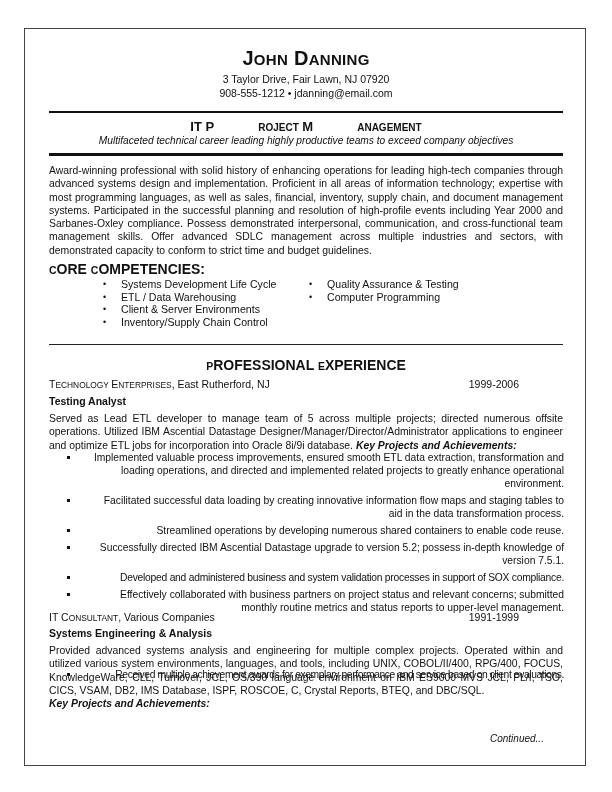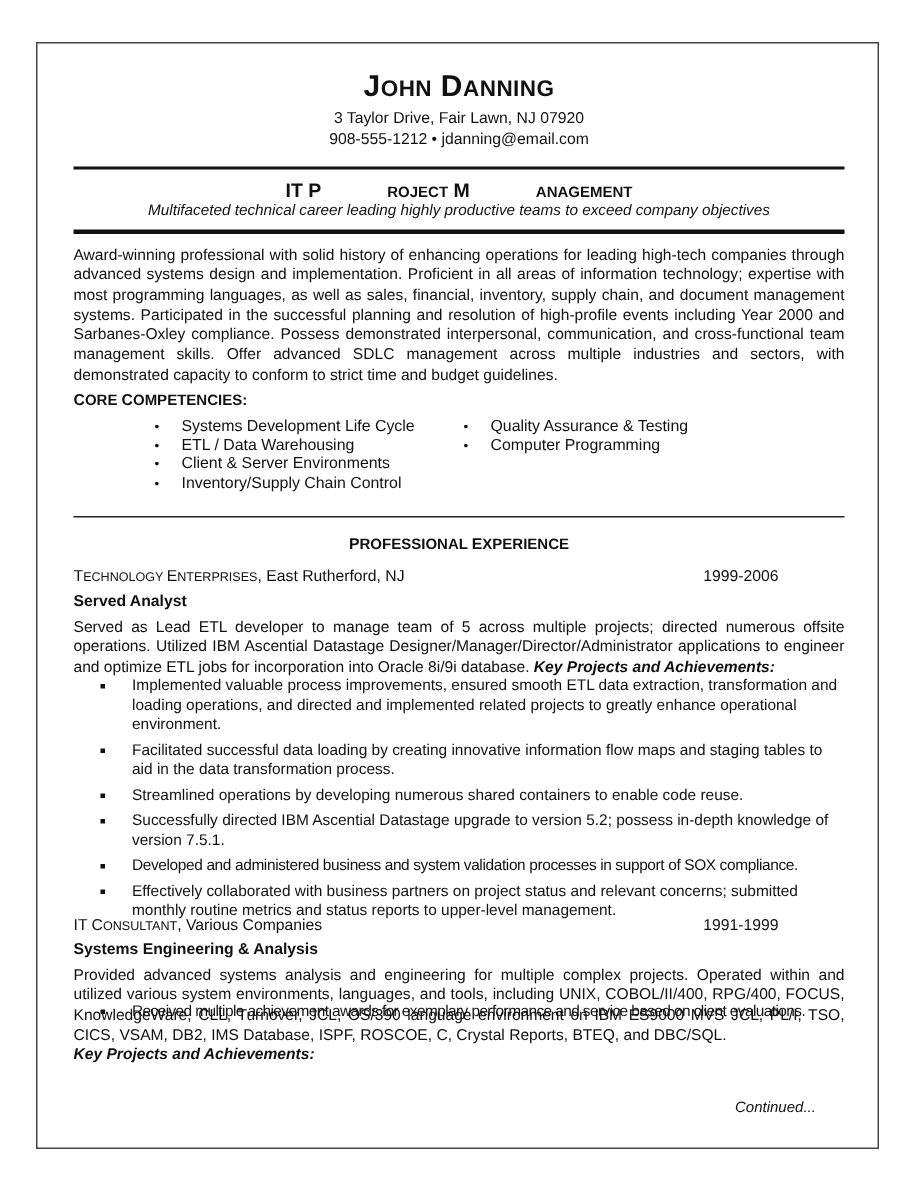--- a/index.html
+++ b/index.html
@@ -12,30 +12,30 @@
   .name { top: 47px; font-size: 20px; font-weight: bold; letter-spacing: 0.3px; }
   .name .big { font-size: 20px; }
   .name .small { font-size: 15px; }
   .contact { font-size: 10.5px; line-height: 14px; }
   .rule { position: absolute; left: 49px; width: 514px; background: #111; }
   .headline { font-size: 13px; font-weight: bold; }
   .headline .sm { font-size: 10px; padding-left: 44px; }
   .tagline { font-size: 10.2px; font-style: italic; }
   .para { left: 49px; width: 514px; font-size: 10.4px; line-height: 13.3px; text-align: justify; text-align-last: left; }
   .sec-label { font-size: 10.5px; font-weight: bold; }
-  .sec-label .sm { font-size: 10px; }
+  .sec-label .sm { font-size: 14px; }
   .comp-col { font-size: 10.6px; line-height: 12.5px; }
   .comp-col div { position: relative; padding-left: 18px; white-space: nowrap; }
   .comp-col div::before { content: "\2022"; position: absolute; left: 0; top: 0; font-size: 9px; }
   .job-line { left: 49px; width: 470px; font-size: 10.5px; }
   .job-line .sm { font-size: 8.4px; }
   .job-dates { position: absolute; right: 0; top: 0; }
   .job-title { left: 49px; font-size: 10.5px; font-weight: bold; }
   .bullets { left: 64px; width: 500px; font-size: 10.3px; line-height: 13px; }
-  .bullets .bi { position: relative; padding-left: 24px; margin-bottom: 4px; }
+  .bullets .bi { position: relative; padding-left: 24px; margin-bottom: 4px; text-align: right; }
   .bullets .bi::before { content: ""; position: absolute; left: 3px; top: 5px; width: 3px; height: 3px; background: #111; }
   .bi-tight { letter-spacing: -0.25px; }
   .kp { font-weight: bold; font-style: italic; }
   .continued { left: 490px; top: 733px; font-size: 10px; font-style: italic; }
 </style>
 </head>
 <body>
 
 <div class="page-border"></div>
 
@@ -79,21 +79,21 @@
 <div class="rule" style="top:344px;height:1px;background:#222;"></div>
 
 <div class="abs center sec-label" style="top:357px;">
   <span>P</span><span class="sm">ROFESSIONAL </span><span>E</span><span class="sm">XPERIENCE</span>
 </div>
 
 <div class="abs job-line" style="top:378px;">
   <span><span>T</span><span class="sm">ECHNOLOGY </span><span>E</span><span class="sm">NTERPRISES</span></span><span>, East Rutherford, NJ</span>
   <span class="job-dates">1999-2006</span>
 </div>
-<div class="abs job-title" style="top:395px;">Served Analyst</div>
+<div class="abs job-title" style="top:395px;">Testing Analyst</div>
 <div class="abs para" style="top:412px;">
   <span>Served as Lead ETL developer to manage team of 5 across multiple projects; directed numerous offsite operations. Utilized IBM Ascential Datastage Designer/Manager/Director/Administrator applications to engineer and optimize ETL jobs for incorporation into Oracle 8i/9i database.</span>
   <span class="kp">Key Projects and Achievements:</span>
 </div>
 <div class="abs bullets" style="top:451px;">
   <div class="bi">Implemented valuable process improvements, ensured smooth ETL data extraction, transformation and loading operations, and directed and implemented related projects to greatly enhance operational environment.</div>
   <div class="bi">Facilitated successful data loading by creating innovative information flow maps and staging tables to aid in the data transformation process.</div>
   <div class="bi">Streamlined operations by developing numerous shared containers to enable code reuse.</div>
   <div class="bi">Successfully directed IBM Ascential Datastage upgrade to version 5.2; possess in-depth knowledge of version 7.5.1.</div>
   <div class="bi bi-tight">Developed and administered business and system validation processes in support of SOX compliance.</div>

